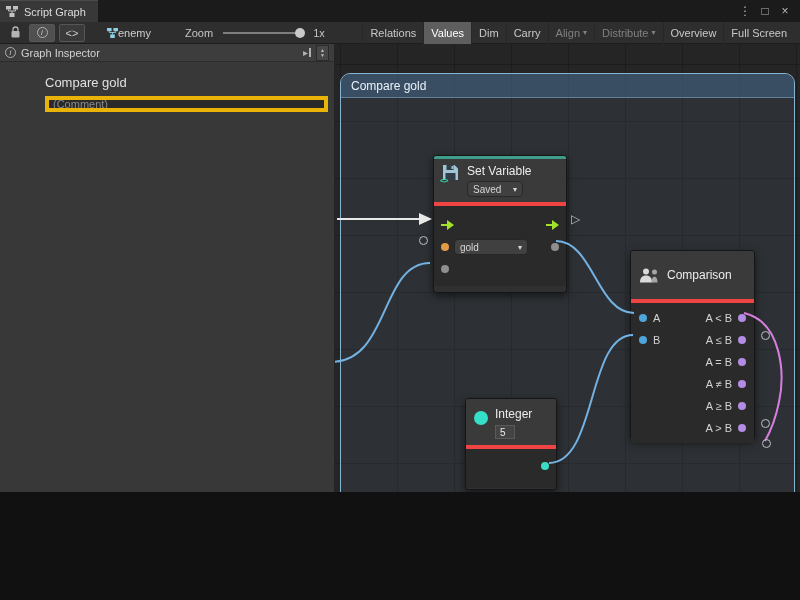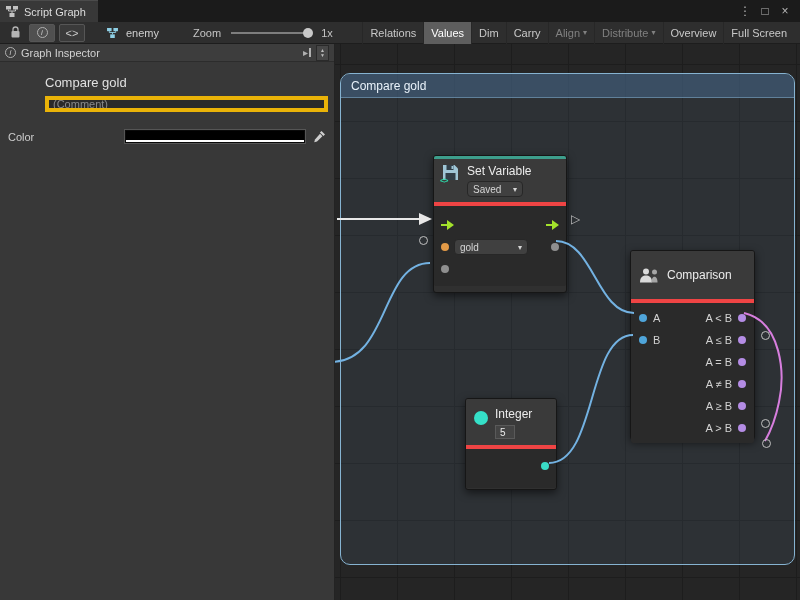--- a/index.html
+++ b/index.html
@@ -1,32 +1,32 @@
 <!DOCTYPE html>
 <html><head>
 <meta charset="utf-8">
 <style>
   * { margin:0; padding:0; box-sizing:border-box; }
   html,body { width:800px; height:600px; background:#111; }
   body { font-family:"Liberation Sans", sans-serif; }
-  .app { position:relative; width:800px; height:600px; background:#282828; color:#ccc; font-size:11px; overflow:hidden; }
+  .app { position:relative; width:800px; height:492px; background:#282828; color:#ccc; font-size:11px; overflow:hidden; }
 
   
   .titlebar { height:22px; background:#1b1b1b; display:flex; align-items:stretch; }
   .tab { display:flex; align-items:center; gap:6px; padding:0 12px 0 6px; background:#383838; color:#ddd; border-top:1px solid #4b4b4b; cursor:pointer; }
   .win-controls { margin-left:auto; display:flex; align-items:center; padding-right:5px; color:#b5b5b5; }
   .win-controls span { width:20px; text-align:center; font-size:12px; cursor:pointer; }
 
   
   .toolbar { height:22px; background:#2e2e2e; border-bottom:1px solid #1d1d1d; display:flex; align-items:center; padding:0 6px; gap:4px; }
   .ticon { display:flex; align-items:center; justify-content:center; height:18px; padding:0 4px; }
   .tool-toggle { border:1px solid #565656; border-radius:2px; background:#3a3a3a; min-width:26px; cursor:pointer; }
   .tool-toggle.pressed { background:#505050; }
   .circle-i { display:inline-flex; align-items:center; justify-content:center; width:11px; height:11px; border:1px solid #b0b0b0; border-radius:50%; font-size:8px; font-style:italic; color:#c8c8c8; }
-  .graph-ref { display:flex; align-items:center; gap:8px; margin-left:18px; color:#cfcfcf; cursor:pointer; }
+  .graph-ref { display:flex; align-items:center; gap:0; margin-left:18px; color:#cfcfcf; cursor:pointer; }
   .zoom-label { margin-left:30px; color:#c4c4c4; }
   .slider { position:relative; width:80px; height:10px; margin:0 6px; cursor:pointer; }
   .slider .track { position:absolute; left:0; right:0; top:4px; height:2px; background:#7e7e7e; }
   .slider .handle { position:absolute; right:-2px; top:0; width:10px; height:10px; border-radius:50%; background:#c9c9c9; }
   .zoom-value { color:#c4c4c4; margin-right:4px; }
   .view-buttons { margin-left:auto; display:flex; align-items:stretch; height:22px; }
   .tbtn { display:flex; align-items:center; gap:3px; padding:0 7px; color:#c9c9c9; cursor:pointer; border-left:1px solid #272727; }
   .tbtn.active { background:#5e5e5e; color:#fff; }
   .tbtn.disabled { color:#808080; }
   .dd-arrow { font-size:8px; color:inherit; }
@@ -196,32 +196,20 @@
               <span class="bar"></span>
           </span>
           <span class="spinner">
             <span>▲</span>
             <span>▼</span>
           </span>
         </span>
       </div>
       <div class="graph-title-heading">Compare gold</div>
       <input class="comment-input" type="text" placeholder="(Comment)" style="">
-      <div class="color-row">
-        <span class="lbl">Color</span>
-        <span class="swatch">
-            <span class="alpha"></span>
-          </span>
-        <span class="eyedropper">
-          <svg width="13" height="13" viewBox="0 0 13 13">
-            <path d="M8.5 1 l3.5 3.5 -1.6 1.6 -3.5 -3.5 z" fill="#cfcfcf"></path>
-            <path d="M7 3.8 l2.4 2.4 -5.4 5.2 -2.8 0.8 0.8 -2.8 z" fill="#cfcfcf"></path>
-          </svg>
-        </span>
-      </div>
     </div>
 
     <div class="graph">
 
       <div class="group">
         <div class="group-header">
           <span>Compare gold</span>
         </div>
       </div>
 

